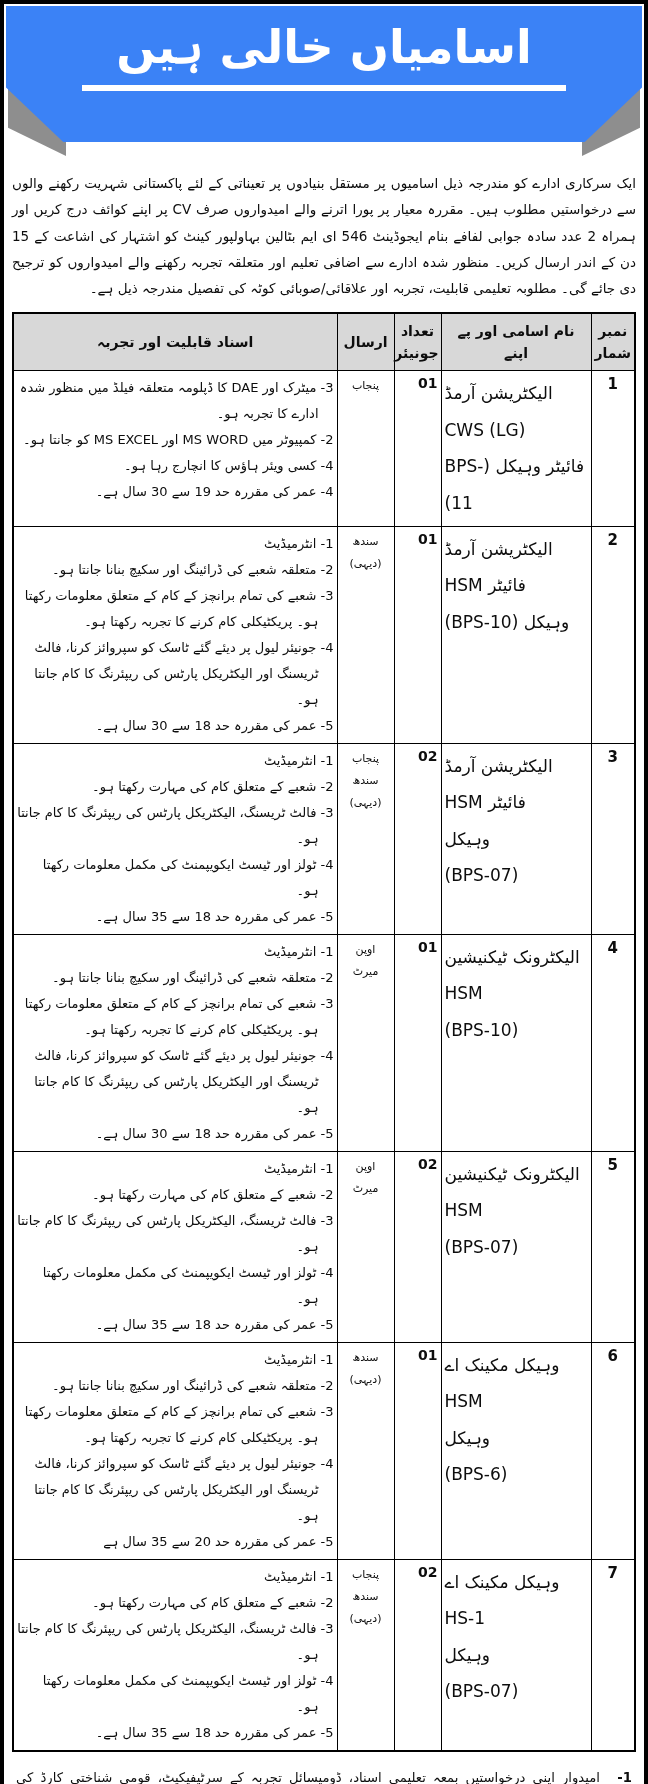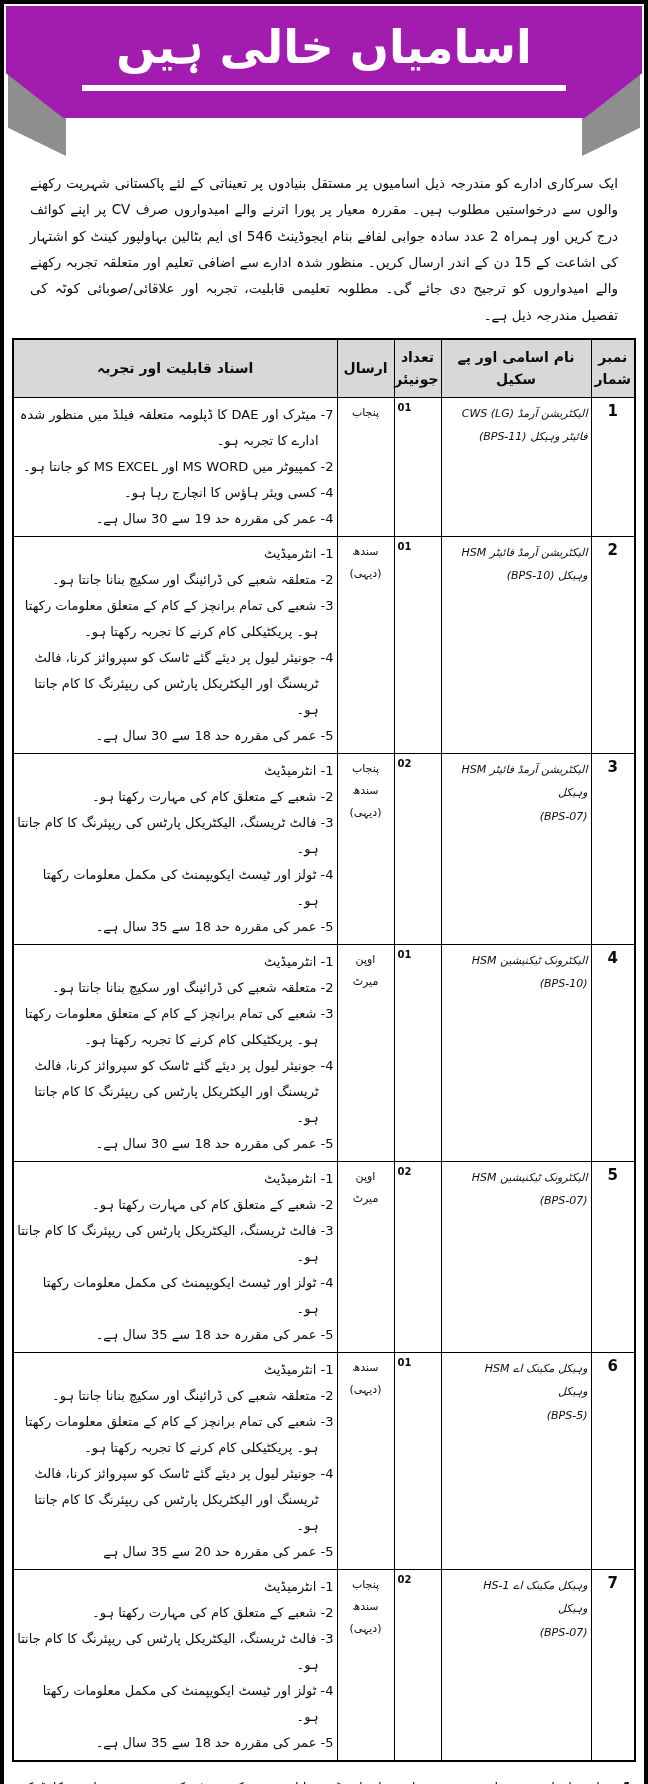--- a/index.html
+++ b/index.html
@@ -7,49 +7,49 @@
   .ad {
     box-sizing:border-box; width:648px; min-height:1784px; background:#ffffff;
     border:4px solid #000; display:flex; flex-direction:column;
   }
   
   .banner-zone { position:relative; height:152px; margin:2px 2px 0; }
   .banner-fold { position:absolute; top:22px; width:58px; height:128px; background:#8e8e8e; }
   .fold-left  { left:2px;  clip-path:polygon(0 0,100% 26%,100% 100%,0 78%); }
   .fold-right { right:2px; clip-path:polygon(100% 0,0 26%,0 100%,100% 78%); }
   .banner-main {
-    position:absolute; left:0; right:0; top:0; height:112px; background:#a21caf;
+    position:absolute; left:0; right:0; top:0; height:136px; background:#3b82f6;
     clip-path:polygon(0 0,100% 0,100% 60%,91% 100%,9% 100%,0 60%);
     display:flex; align-items:flex-start; justify-content:center;
   }
   .ad-title {
     display:inline-block; color:#fff; font-weight:bold; font-size:46px; line-height:1.1;
     padding:16px 34px 12px; border-bottom:6px solid #fff;
   }
   
   .intro {
-    margin:12px 26px 8px; font-size:13.5px; line-height:1.95; text-align:justify;
+    margin:12px 8px 8px; font-size:13.5px; line-height:1.95; text-align:justify;
   }
   
   table.vacancies {
     width:calc(100% - 16px); margin:2px 8px 6px; border-collapse:collapse;
     border:2px solid #000; table-layout:fixed;
   }
   table.vacancies th, table.vacancies td {
     border:1.6px solid #000; vertical-align:top; padding:4px 3px;
   }
   table.vacancies th {
     background:#d8d8d8; font-weight:bold; font-size:14px; text-align:center;
     white-space:pre-line; line-height:1.6; vertical-align:middle; padding:6px 2px;
   }
   col.c-serial { width:44px; }  col.c-post { width:150px; }
   col.c-count  { width:47px; }  col.c-quota { width:57px; }
   td.serial { text-align:center; font-size:15px; font-weight:bold; padding-top:8px; }
-  td.post   { text-align:right; font-size:11px; line-height:2.15; white-space:pre-line; padding-top:8px;font-style:italic; }
-  td.count  { text-align:left; font-size:10px; font-weight:bold; padding-top:8px; }
+  td.post   { text-align:left; font-size:17px; line-height:2.15; white-space:pre-line; padding-top:8px; }
+  td.count  { text-align:right; font-size:14px; font-weight:bold; padding-top:8px; }
   td.quota  { text-align:center; font-size:11px; line-height:2.0; white-space:pre-line; padding-top:8px; }
   td.quals  { font-size:13px; }
   .qual-line { line-height:2.0; padding-right:15px; text-indent:-15px; text-align:right; }
   
   .notes { margin:8px 12px 4px; }
   .note { display:flex; font-size:13.2px; line-height:1.78; margin-bottom:3px; }
   .note-num { min-width:32px; font-weight:bold; }
   .note-text { flex:1; text-align:justify; }
 </style>
 </head>
@@ -72,36 +72,36 @@
       <col class="c-serial">
         <col class="c-post">
         <col class="c-count">
         <col class="c-quota">
         <col>
     </colgroup>
     <thead>
       <tr>
         <th>نمبر
 شمار</th>
-        <th>نام اسامی اور پے سکیل</th>
+        <th>نام اسامی اور پے اپنے</th>
         <th>تعداد
 جونیئر</th>
         <th>ارسال</th>
         <th>اسناد قابلیت اور تجربہ</th>
       </tr>
     </thead>
     <tbody id="rows-body">
     <tr>
       <td class="serial">1</td>
       <td class="post">الیکٹریشن آرمڈ CWS (LG)
 فائیٹر وہیکل (BPS-11)</td>
       <td class="count">01</td>
       <td class="quota">پنجاب</td>
       <td class="quals">
-            <div class="qual-line">7- میٹرک اور DAE کا ڈپلومہ متعلقہ فیلڈ میں منظور شدہ ادارے کا تجربہ ہو۔</div>
+            <div class="qual-line">3- میٹرک اور DAE کا ڈپلومہ متعلقہ فیلڈ میں منظور شدہ ادارے کا تجربہ ہو۔</div>
             <div class="qual-line">2- کمپیوٹر میں MS WORD اور MS EXCEL کو جانتا ہو۔</div>
             <div class="qual-line">4- کسی ویئر ہاؤس کا انچارج رہا ہو۔</div>
             <div class="qual-line">4- عمر کی مقررہ حد 19 سے 30 سال ہے۔</div>
           </td>
     </tr>
 
     <tr>
       <td class="serial">2</td>
       <td class="post">الیکٹریشن آرمڈ فائیٹر HSM
 وہیکل (BPS-10)</td>
@@ -164,21 +164,21 @@
             <div class="qual-line">3- فالٹ ٹریسنگ، الیکٹریکل پارٹس کی ریپئرنگ کا کام جانتا ہو۔</div>
             <div class="qual-line">4- ٹولز اور ٹیسٹ ایکویپمنٹ کی مکمل معلومات رکھتا ہو۔</div>
             <div class="qual-line">5- عمر کی مقررہ حد 18 سے 35 سال ہے۔</div>
           </td>
     </tr>
 
     <tr>
       <td class="serial">6</td>
       <td class="post">وہیکل مکینک اے HSM
 وہیکل
-(BPS-5)</td>
+(BPS-6)</td>
       <td class="count">01</td>
       <td class="quota">سندھ
 (دیہی)</td>
       <td class="quals">
             <div class="qual-line">1- انٹرمیڈیٹ</div>
             <div class="qual-line">2- متعلقہ شعبے کی ڈرائینگ اور سکیچ بنانا جانتا ہو۔</div>
             <div class="qual-line">3- شعبے کی تمام برانچز کے کام کے متعلق معلومات رکھتا ہو۔ پریکٹیکلی کام کرنے کا تجربہ رکھتا ہو۔</div>
             <div class="qual-line">4- جونیئر لیول پر دیئے گئے ٹاسک کو سپروائز کرنا، فالٹ ٹریسنگ اور الیکٹریکل پارٹس کی ریپئرنگ کا کام جانتا ہو۔</div>
             <div class="qual-line">5- عمر کی مقررہ حد 20 سے 35 سال ہے</div>
           </td>

